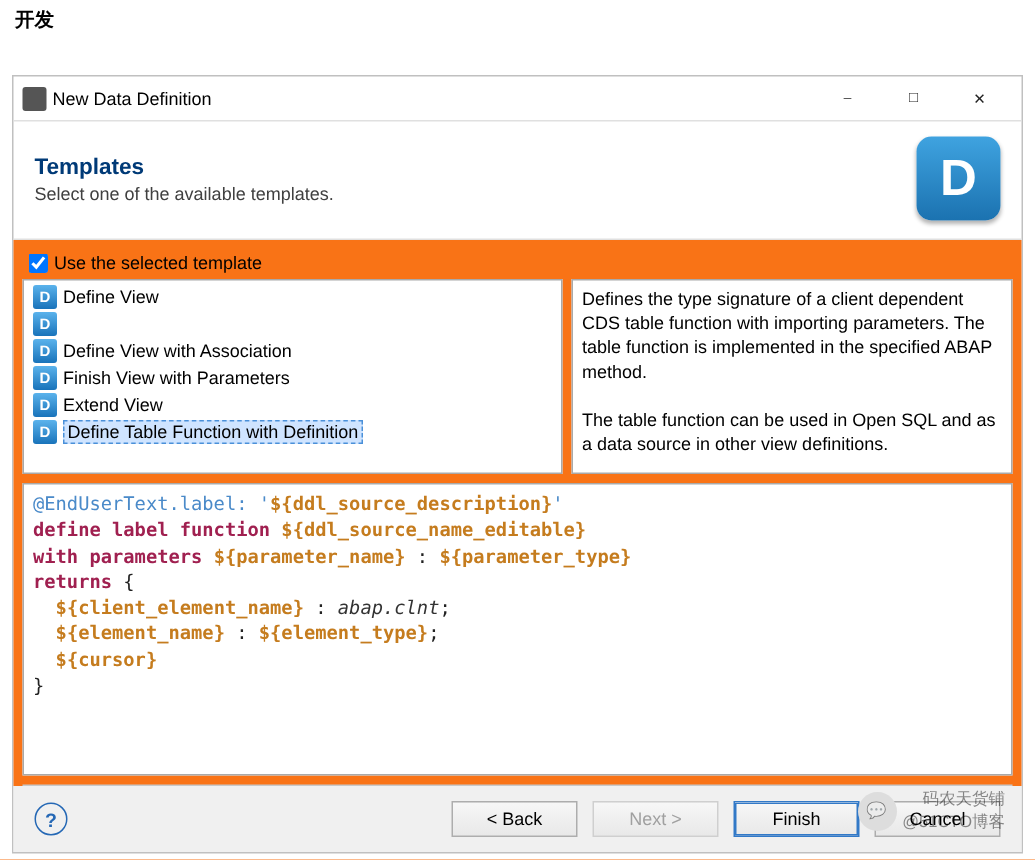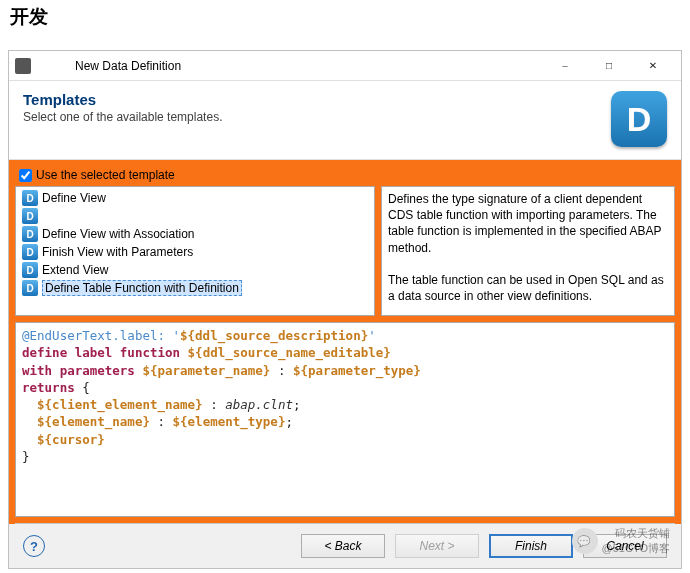--- a/index.html
+++ b/index.html
@@ -1,27 +1,27 @@
 <!DOCTYPE html>
 <html><head>
   <meta charset="utf-8">
   <style>
     * { box-sizing: border-box; margin: 0; padding: 0; }
     body { font-family: "Segoe UI", Tahoma, sans-serif; font-size: 12px; background: #fff; width: 690px; height: 573px; overflow: hidden; position: relative; }
     
-    .page-header { font-weight: bold; font-size: 19px; padding: 4px 10px; font-family: "Microsoft YaHei", sans-serif; }
+    .page-header { font-weight: bold; font-size: 13px; padding: 4px 10px; font-family: "Microsoft YaHei", sans-serif; }
     
     .dialog { position: absolute; top: 50px; left: 8px; right: 8px; bottom: 4px; border: 1px solid #c0c0c0; background: #fff; display: flex; flex-direction: column; }
     
     .titlebar { display: flex; align-items: center; height: 30px; padding: 0 6px; border-bottom: 1px solid #e0e0e0; }
-    .titlebar .title { flex: 1; font-size: 12px; padding-left: 4px; margin-left: 40px; }
+    .titlebar .title { flex: 1; font-size: 12px; padding-left: 4px; }
     .titlebar .winbtn { width: 44px; height: 28px; display: flex; align-items: center; justify-content: center; color: #222; font-family: "Segoe UI Symbol"; font-size: 10px; }
     .app-icon { width: 16px; height: 16px; background: #555; display: inline-block; border-radius: 2px; }
     
-    .header-section { padding: 10px 14px 12px; display: flex; align-items: flex-start; gap: 0; border-bottom: 1px solid #e0e0e0; }
+    .header-section { padding: 10px 14px 12px; display: flex; align-items: center; gap: 0; border-bottom: 1px solid #e0e0e0; }
     .header-text { flex: 1; }
     .header-title { font-size: 15px; font-weight: bold; color: #003a77; margin-bottom: 2px; }
     .header-desc { font-size: 12px; color: #404040; }
     .badge { width: 56px; height: 56px; border-radius: 10px; background: linear-gradient(#3fa3e0, #1b72b0); color: #fff; font-size: 34px; font-weight: bold; display: flex; align-items: center; justify-content: center; box-shadow: 0 2px 3px rgba(0,0,0,0.3); }
     
     .content { flex: 1; background: #f97316; padding: 6px 6px 0 6px; display: flex; flex-direction: column; min-height: 0; }
     
     .use-template-row { padding: 2px 4px 4px; display: flex; align-items: center; gap: 4px; }
     .use-template-row input { width: 13px; height: 13px; }
     
@@ -39,21 +39,21 @@
     .kw-keyword { color: #a02050; font-weight: bold; }
     .kw-var { color: #c57c1e; font-weight: bold; }
     .kw-type { color: #333; font-style: italic; }
     
     .footer-sep { border: none; border-top: 1px solid #c8c8c8; margin: 6px 0 0; }
     
     .button-bar { display: flex; align-items: center; gap: 10px; padding: 10px 14px; background: #f0f0f0; }
     .button-bar .spacer { flex: 1; }
     .help-icon { width: 22px; height: 22px; border: 1.5px solid #2568b5; border-radius: 50%; color: #2568b5; display: flex; align-items: center; justify-content: center; font-size: 13px; font-weight: bold; }
     
-    .btn { min-width: 84px; height: 24px; border: 1px solid #adadad; background: linear-gradient(#f7f7f7,#e8e8e8); font-size: 12px; display: flex; align-items: center; justify-content: center; padding: 0 12px; cursor: pointer; font-style: italic; }
+    .btn { min-width: 84px; height: 24px; border: 1px solid #adadad; background: linear-gradient(#f7f7f7,#e8e8e8); font-size: 12px; display: flex; align-items: center; justify-content: center; padding: 0 12px; cursor: pointer; }
     .btn.disabled { color: #a0a0a0; border-color: #cfcfcf; }
     .btn.primary { border-color: #3279c7; box-shadow: 0 0 0 1px #3279c7 inset; }
     
     .watermark { position: absolute; right: 20px; bottom: 18px; text-align: right; color: rgba(0,0,0,0.45); font-size: 11px; line-height: 1.3; font-family: "Microsoft YaHei", sans-serif; pointer-events: none; display: flex; align-items: center; gap: 4px; }
     .watermark .wm-icon { width: 26px; height: 26px; border-radius: 50%; background: #ddd; display: inline-flex; align-items: center; justify-content: center; }
   </style>
 </head>
 <body>
 
 <div class="page-header">开发</div>

